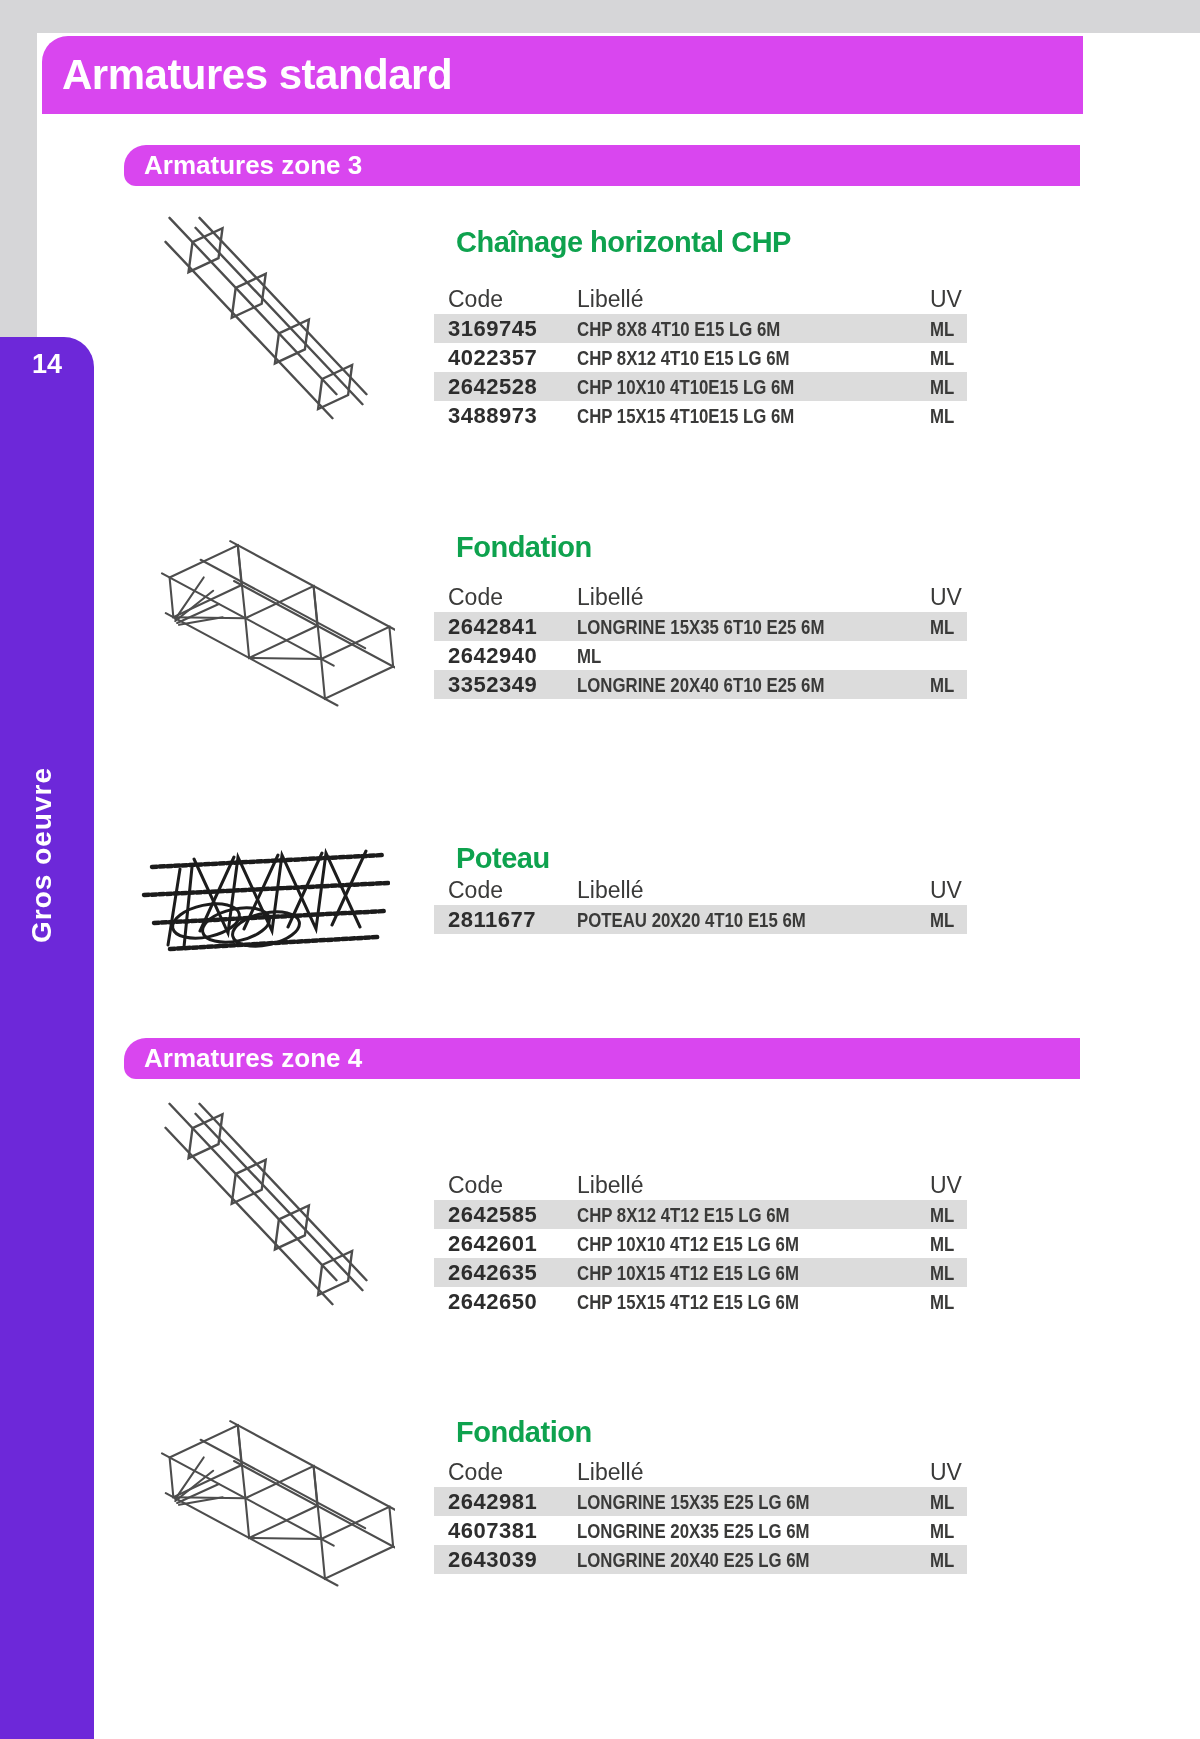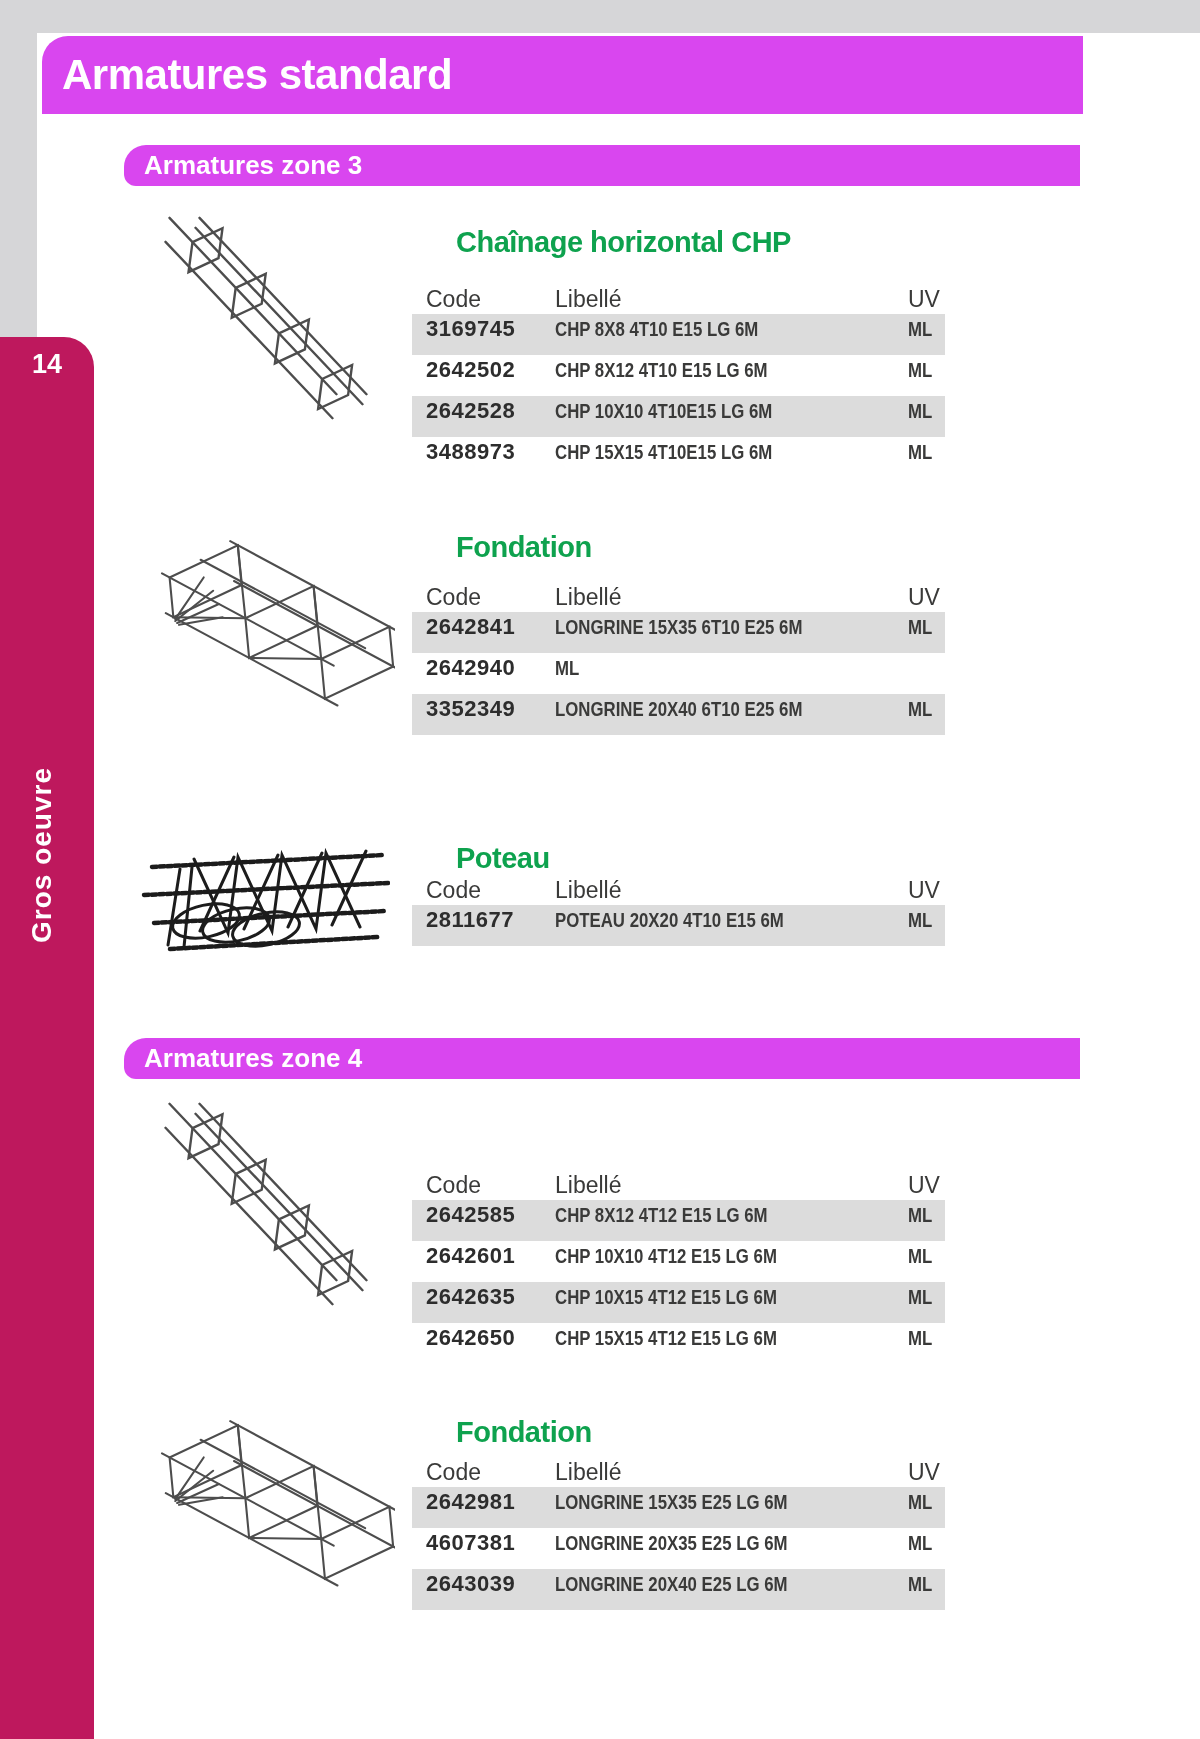--- a/index.html
+++ b/index.html
@@ -17,21 +17,21 @@
     background:#d946ef;border-radius:26px 0 0 0;
     display:flex;align-items:center;
   }
   .main-banner h1{
     margin:0 0 0 20px;color:#ffffff;font-size:42px;font-weight:bold;letter-spacing:-0.5px;
   }
 
   
   .side-tab{
     position:absolute;left:0;top:337px;width:94px;height:1402px;
-    background:#be185d;border-radius:0 30px 0 0;
+    background:#6d28d9;border-radius:0 30px 0 0;
   }
   .page-num{
     position:absolute;left:0;top:12px;width:94px;text-align:center;
     color:#fff;font-size:27px;font-weight:bold;
   }
   .side-label{
     position:absolute;left:26px;top:66px;height:540px;
     writing-mode:vertical-rl;transform:rotate(180deg);
     color:#fff;font-size:28px;font-weight:bold;letter-spacing:1px;white-space:nowrap;
   }
@@ -46,24 +46,24 @@
   .zone-banner.z4{top:1038px;}
   .zone-banner span{margin-left:20px;color:#fff;font-size:26px;font-weight:bold;}
 
   
   .group-title{
     position:absolute;left:448px;margin:8px;
     color:#0ea24e;font-size:29px;font-weight:bold;letter-spacing:-0.5px;
   }
 
   
-  .ptable{position:absolute;left:412px;width:533px;}
+  .ptable{position:absolute;left:434px;width:533px;}
   .t-row{
     display:grid;grid-template-columns:129px 353px 1fr;
-    height:41px;line-height:29px;padding-left:14px;box-sizing:border-box;
+    height:29px;line-height:29px;padding-left:14px;box-sizing:border-box;
   }
   .t-head{height:34px;line-height:38px;}
   .t-head span{font-size:23px;color:#3a3a39;}
   .t-body .t-row:nth-child(odd){background:#dcdcdc;}
   .code-cell{font-size:22px;font-weight:bold;color:#2d2d2d;letter-spacing:0.5px;}
   .cond{display:inline-block;transform:scaleX(0.8);transform-origin:0 50%;white-space:nowrap;}
   .lib-cell .cond{font-size:21px;font-weight:bold;color:#3a3a39;letter-spacing:0px;}
   .uv-cell .cond{font-size:21px;font-weight:bold;color:#3a3a39;}
 
   
@@ -166,21 +166,21 @@
       <span>Libellé</span>
       <span>UV</span>
     </div>
     <div class="t-body">
       <div class="t-row">
         <span class="code-cell">3169745</span>
         <span class="lib-cell"><span class="cond">CHP 8X8 4T10 E15 LG 6M</span></span>
         <span class="uv-cell"><span class="cond">ML</span></span>
       </div>
       <div class="t-row">
-        <span class="code-cell">2642502</span>
+        <span class="code-cell">4022357</span>
         <span class="lib-cell"><span class="cond">CHP 8X12 4T10 E15 LG 6M</span></span>
         <span class="uv-cell"><span class="cond">ML</span></span>
       </div>
       <div class="t-row">
         <span class="code-cell">2642528</span>
         <span class="lib-cell"><span class="cond">CHP 10X10 4T10E15 LG 6M</span></span>
         <span class="uv-cell"><span class="cond">ML</span></span>
       </div>
       <div class="t-row">
         <span class="code-cell">3488973</span>

